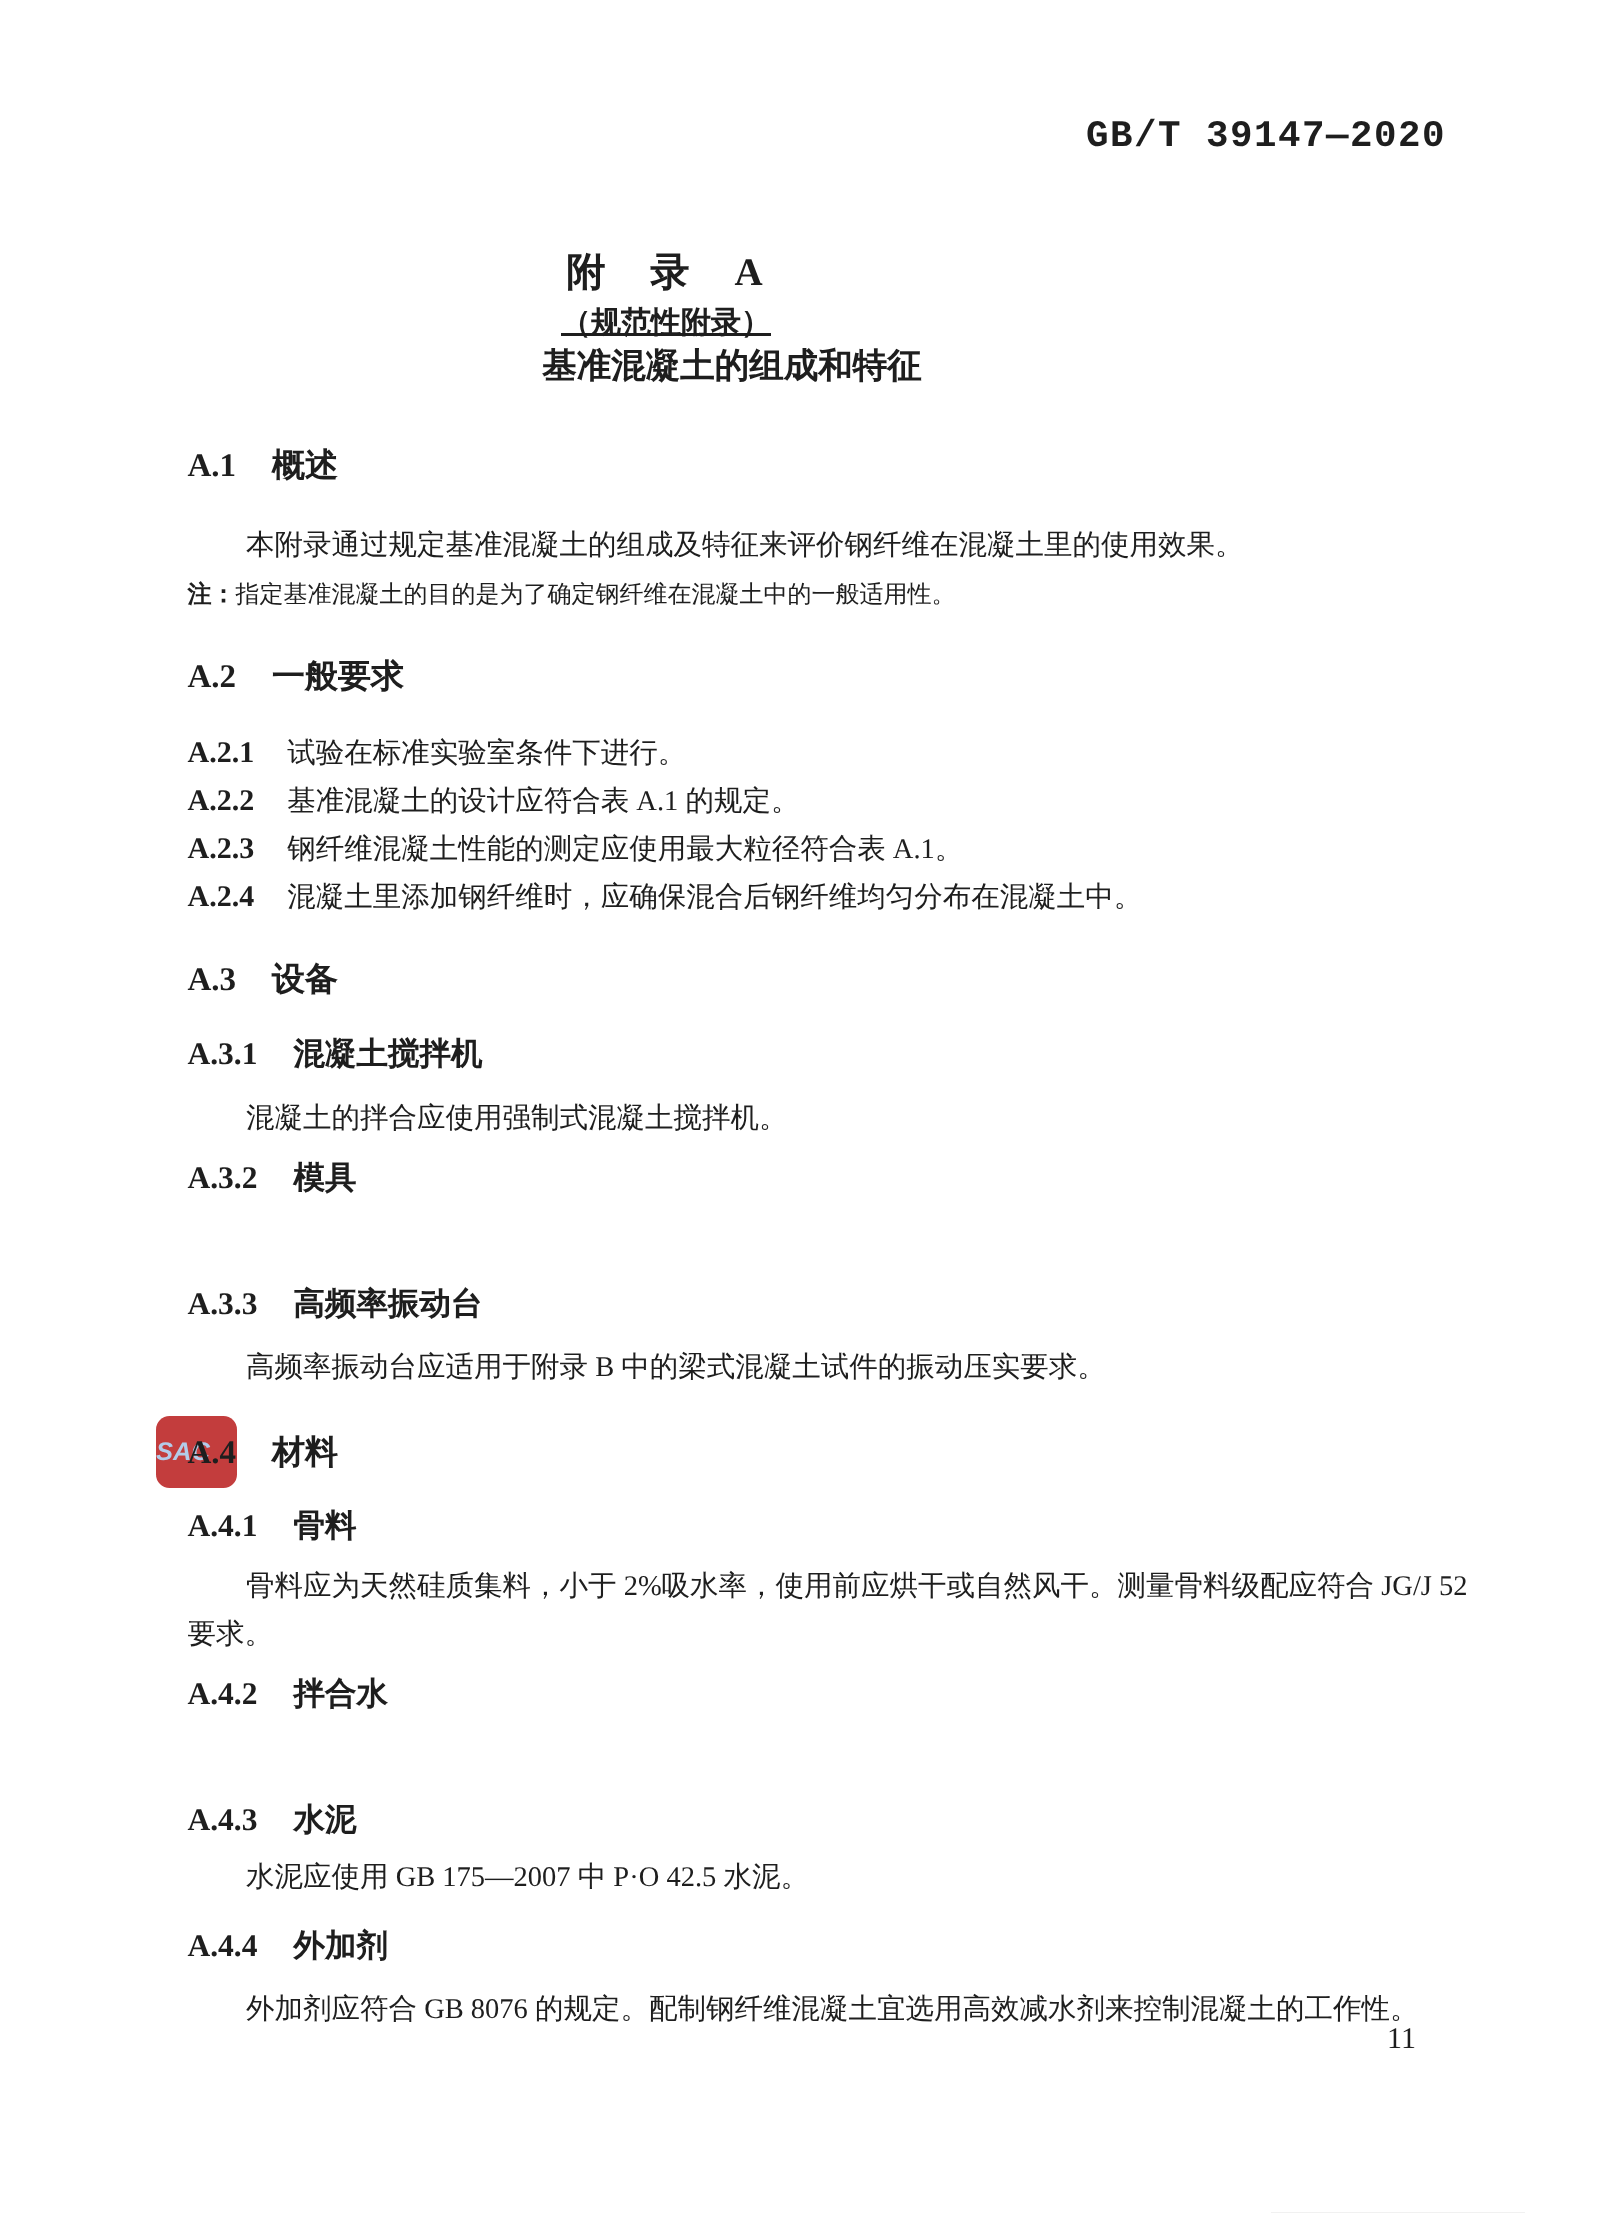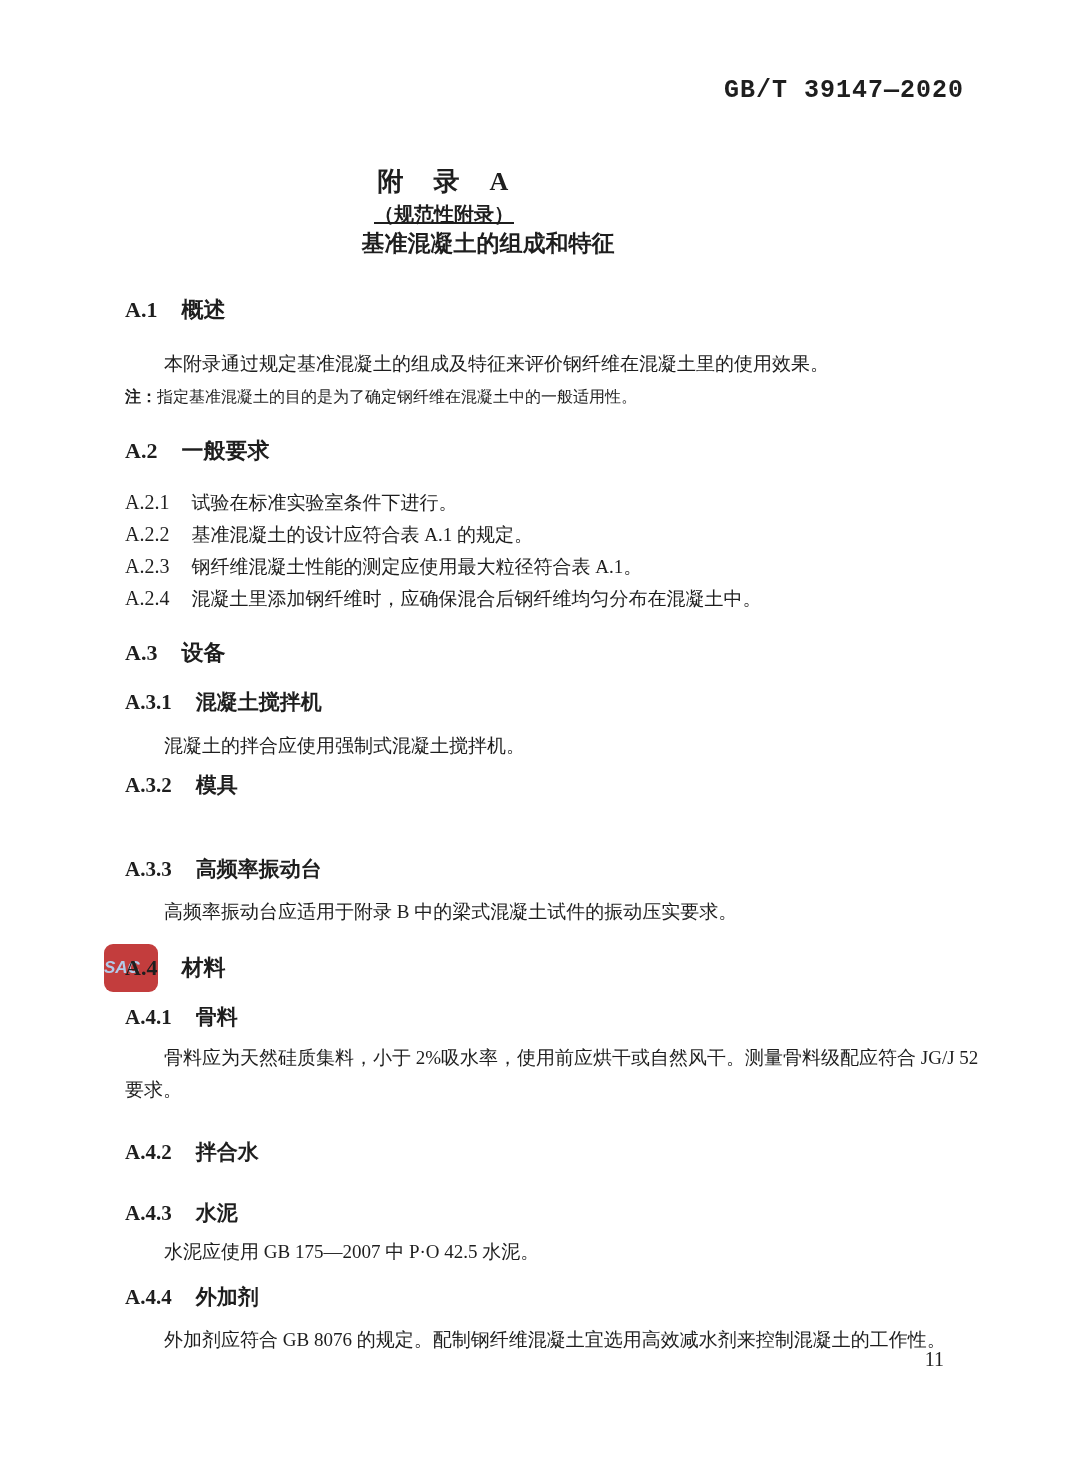--- a/index.html
+++ b/index.html
@@ -36,21 +36,21 @@
     font-size: 19px;
     line-height: 32px;
     text-indent: 39px;
     white-space: pre-line;
     width: 880px;
   }
   .note { font-size: 16px; line-height: 22px; }
   .note .note-label { font-weight: bold; }
 
   .clause { font-size: 19px; line-height: 30px; }
-  .clause .num { font-weight: normal; margin-right: 22px; font-size: 20px; }
+  .clause .num { font-weight: bold; margin-right: 22px; font-size: 20px; }
 
   .page-number {
     position: absolute;
     top: 1348px; right: 136px;
     font-size: 20px;
   }
 
   .watermark {
     position: absolute;
     left: 104px; top: 944px;
@@ -125,21 +125,21 @@
   <div class="abs para z" style="top:896px">高频率振动台应适用于附录 B 中的梁式混凝土试件的振动压实要求。</div>
 
   <div class="abs h2 z" style="top:955px">
     <span class="num">A.4</span><span>材料</span>
   </div>
   <div class="abs h3 z" style="top:1005px">
     <span class="num">A.4.1</span><span>骨料</span>
   </div>
   <div class="abs para z" style="top:1042px">骨料应为天然硅质集料，小于 2%吸水率，使用前应烘干或自然风干。测量骨料级配应符合 JG/J 52
 要求。</div>
-  <div class="abs h3 z" style="top:1140px">
+  <div class="abs h3 z" style="top:1117px">
     <span class="num">A.4.2</span><span>拌合水</span>
   </div>
   <div class="abs h3 z" style="top:1201px">
     <span class="num">A.4.3</span><span>水泥</span>
   </div>
   <div class="abs para z" style="top:1236px">水泥应使用 GB 175—2007 中 P·O 42.5 水泥。</div>
   <div class="abs h3 z" style="top:1285px">
     <span class="num">A.4.4</span><span>外加剂</span>
   </div>
   <div class="abs para z" style="top:1324px">外加剂应符合 GB 8076 的规定。配制钢纤维混凝土宜选用高效减水剂来控制混凝土的工作性。</div>

